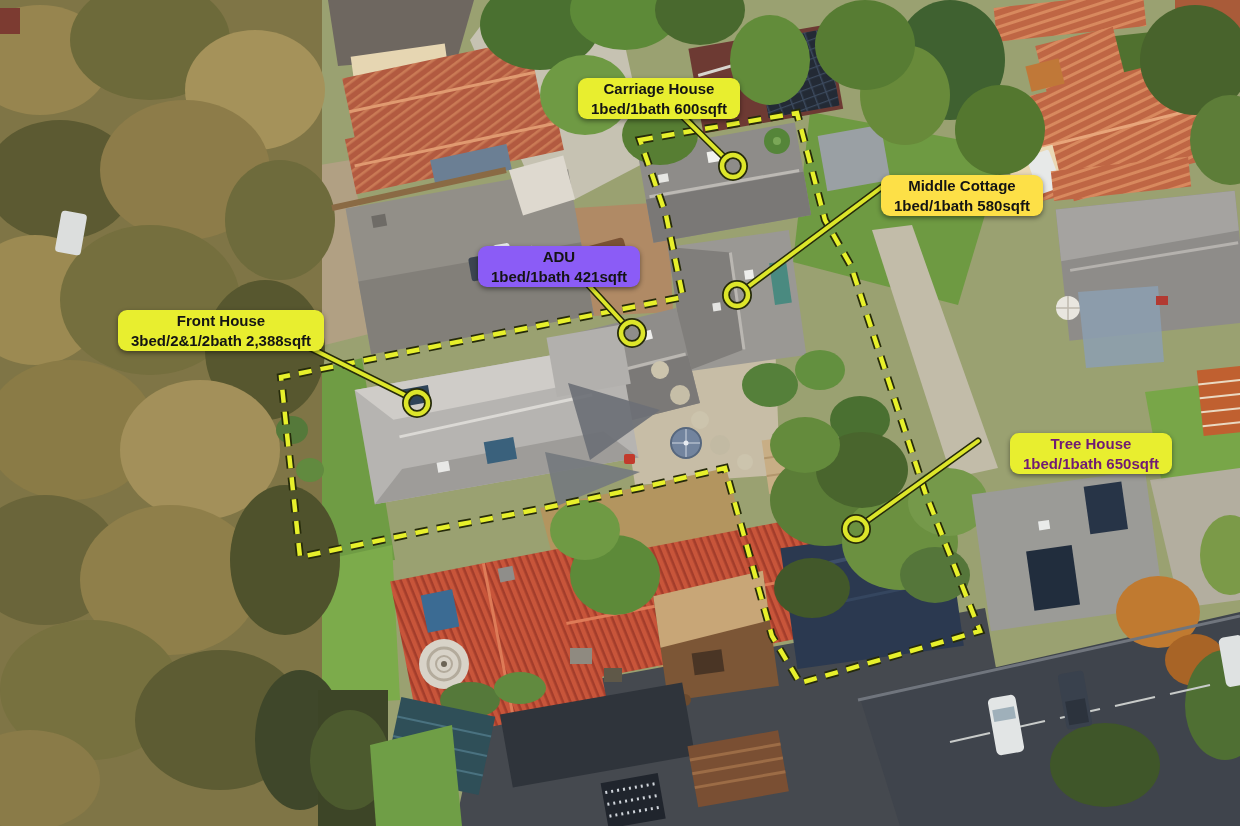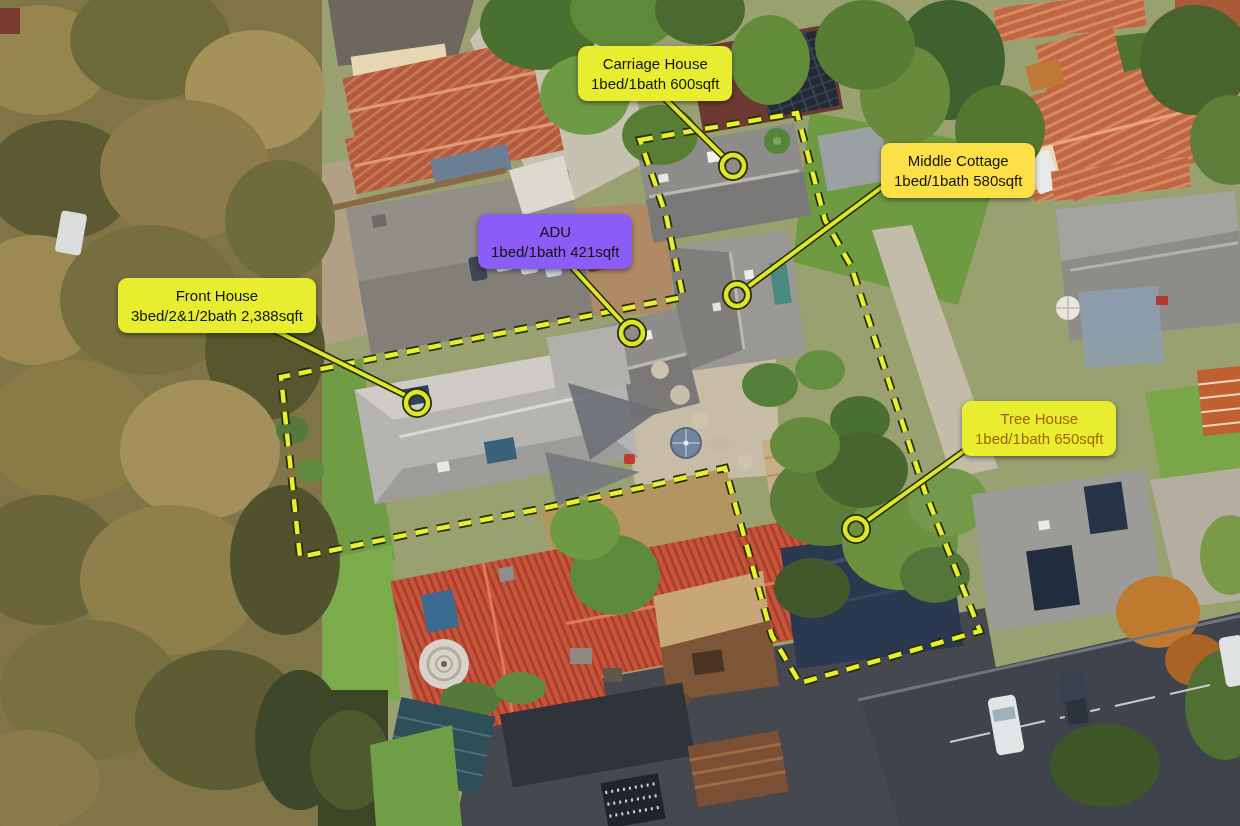--- a/index.html
+++ b/index.html
@@ -4,23 +4,23 @@
 <style>
   html,body{margin:0;padding:0;background:#1b1b1b;}
   .stage{
     position:relative;width:1240px;height:826px;overflow:hidden;
     font-family:"Liberation Sans","DejaVu Sans",sans-serif;background:#9aa171;
   }
   svg.layer{position:absolute;left:0;top:0;width:1240px;height:826px;display:block;}
   .callout{
     position:absolute;z-index:30;
     background:#e8ee2f;color:#141414;
-    border-radius:9px;padding:8px 13px;
-    text-align:center;font-weight:normal;font-size:15px;line-height:1.3;
-    white-space:nowrap;box-shadow:0 2px 5px rgba(0,0,0,.45);
+    border-radius:9px;padding:1px 13px;
+    text-align:center;font-weight:bold;font-size:15px;line-height:1.3;
+    white-space:nowrap;box-shadow:0 2px 5px rgba(0,0,0,.45);margin-top:32px;
   }
   .callout .t,.callout .d{display:block;}
 </style>
 </head>
 <body>
 
 <div class="stage">
 
   <svg class="layer" id="scene" viewBox="0 0 1240 826">
     <defs>
@@ -375,18 +375,18 @@
     <span class="d">1bed/1bath 580sqft</span>
   </div>
   <div class="callout" style="left: 478px; top: 214px; min-width: 117px; background: #8b5cf6; color: rgb(20, 20, 20);">
     <span class="t">ADU</span>
     <span class="d">1bed/1bath 421sqft</span>
   </div>
   <div class="callout" style="left: 118px; top: 278px; min-width: 142px; background: rgb(232, 238, 47); color: rgb(20, 20, 20);">
     <span class="t">Front House</span>
     <span class="d">3bed/2&amp;1/2bath 2,388sqft</span>
   </div>
-  <div class="callout" style="left: 962px; top: 401px; min-width: 124px; background: rgb(232, 238, 47); color: #a16207;">
+  <div class="callout" style="left: 1010px; top: 401px; min-width: 124px; background: rgb(232, 238, 47); color: #701a75;">
     <span class="t">Tree House</span>
     <span class="d">1bed/1bath 650sqft</span>
   </div>
 
 </div>
 
 </body></html>

